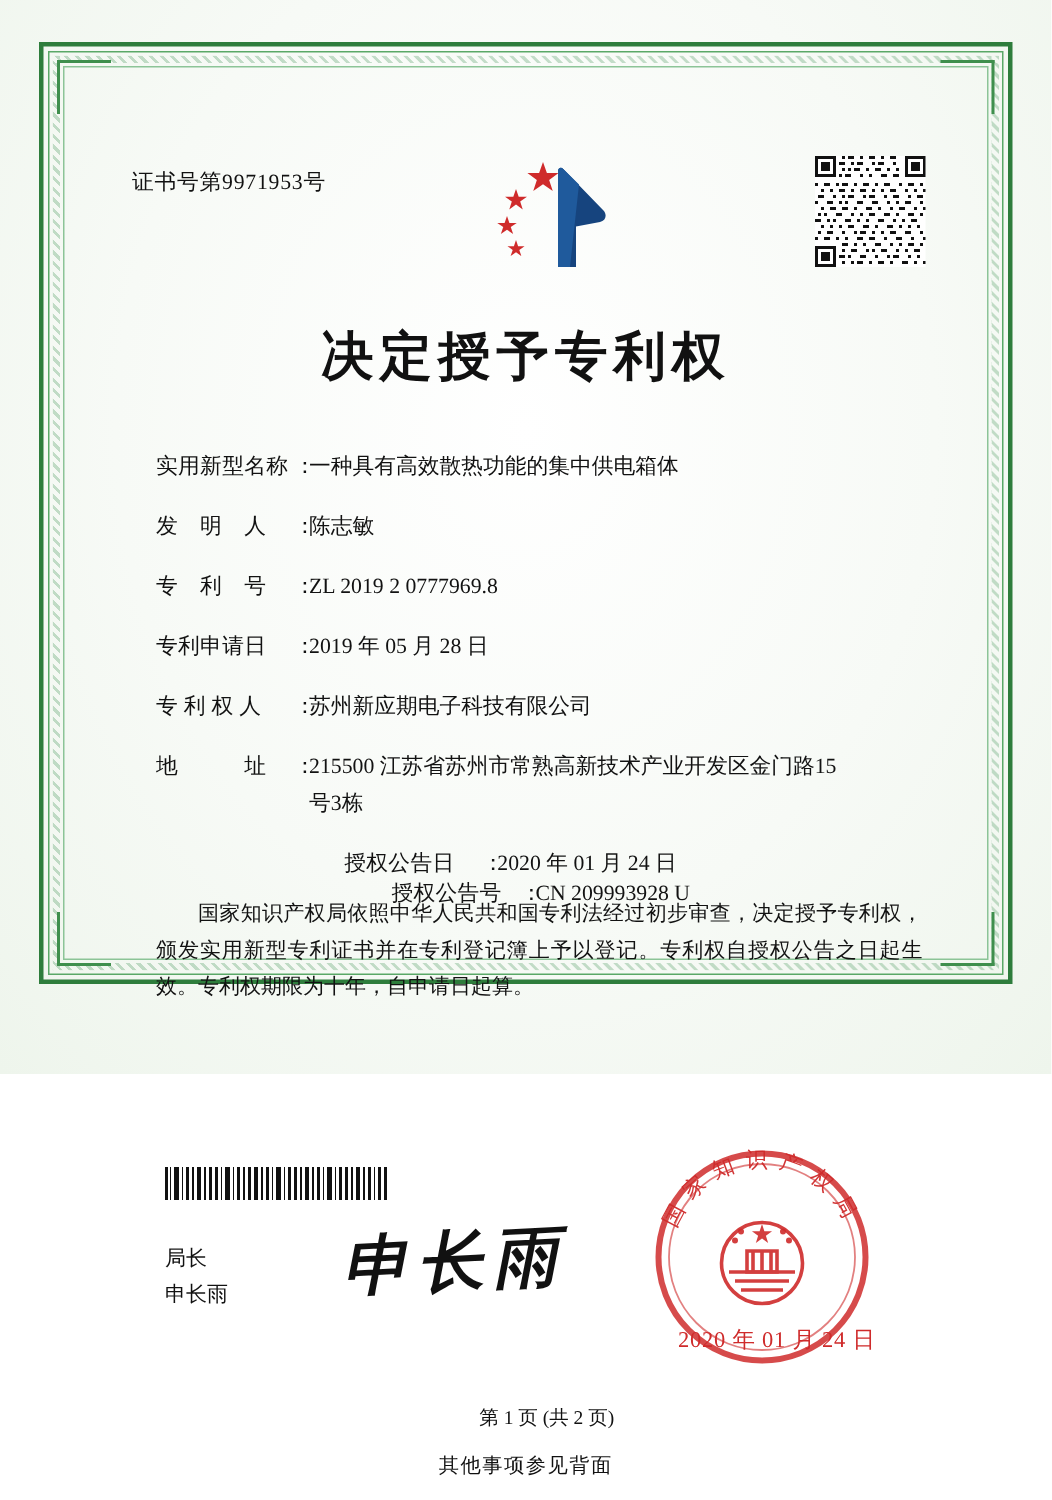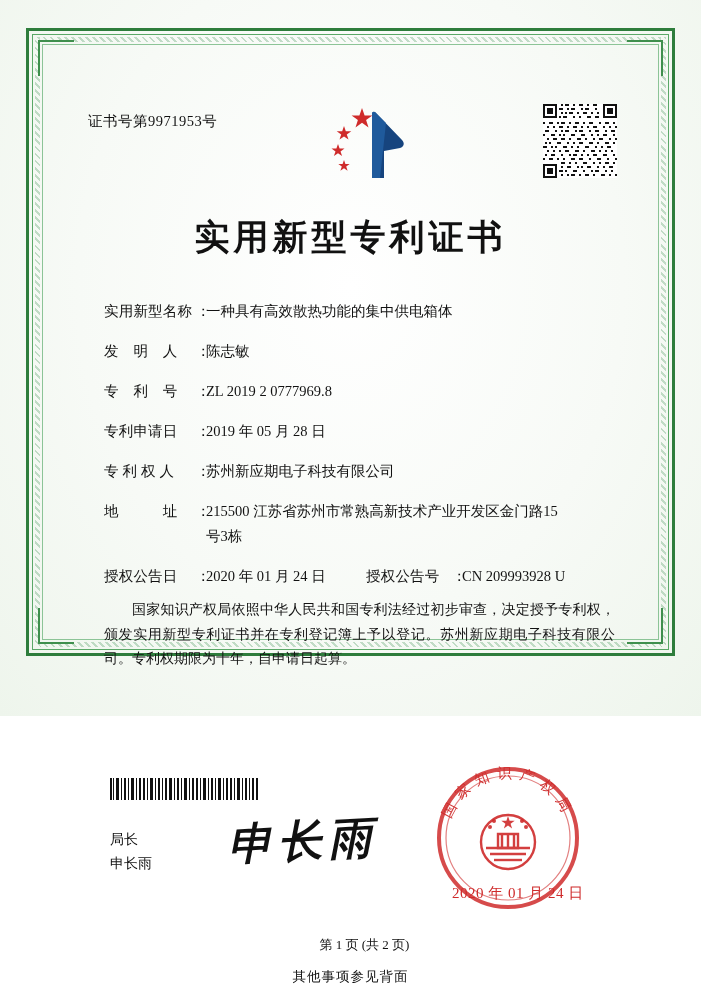--- a/index.html
+++ b/index.html
@@ -149,20 +149,21 @@
   }
   .field-value .second-line {
     display: block;
     margin-top: 5px;
   }
 
   .dual-row {
     display: flex;
     align-items: center;
     margin-bottom: 15px;
+    flex-direction: column;
   }
   .dual-left { display: flex; width: 262px; flex: none; }
   .dual-right { display: flex; }
   .dual-right .field-label { width: 86px; }
 
   
   .paragraphs {
     position: absolute;
     left: 104px;
     right: 86px;
@@ -446,21 +447,21 @@
           <rect x="18" y="35" width="1" height="1"></rect>
           <rect x="21" y="35" width="2" height="1"></rect>
           <rect x="25" y="35" width="1" height="1"></rect>
           <rect x="29" y="35" width="2" height="1"></rect>
           <rect x="33" y="35" width="1" height="1"></rect>
           <rect x="36" y="35" width="1" height="1"></rect>
       </g>
     </svg>
   </div>
 
-  <div class="title">实用新型专利证书</div>
+  <div class="title">决定授予专利权</div>
 
   <div class="fields">
 
     <div class="field-row">
       <span class="field-label">实用新型名称</span>
       <span class="field-sep">：</span>
       <span class="field-value">一种具有高效散热功能的集中供电箱体</span>
     </div>
 
     <div class="field-row">
@@ -505,21 +506,21 @@
       <span class="dual-right">
         <span class="field-label">授权公告号</span>
         <span class="field-sep">：</span>
         <span class="field-value">CN 209993928 U</span>
       </span>
     </div>
 
   </div>
 
   <div class="paragraphs">
-    <p>国家知识产权局依照中华人民共和国专利法经过初步审查，决定授予专利权，颁发实用新型专利证书并在专利登记簿上予以登记。苏州新应期电子科技有限公司。专利权期限为十年，自申请日起算。</p>
+    <p>国家知识产权局依照中华人民共和国专利法经过初步审查，决定授予专利权，颁发实用新型专利证书并在专利登记簿上予以登记。专利权自授权公告之日起生效。专利权期限为十年，自申请日起算。</p>
   </div>
 
   <div class="barcode">
     <svg viewBox="0 0 148 22" width="148" height="22" shape-rendering="crispEdges" aria-hidden="true">
       <rect width="148" height="22" fill="#ffffff" fill-opacity="0"></rect>
       <g fill="#111111">
         <rect x="0" y="0" width="2" height="22"></rect>
           <rect x="3" y="0" width="1" height="22"></rect>
         <rect x="6" y="0" width="3" height="22"></rect>
           <rect x="11" y="0" width="1" height="22"></rect>

